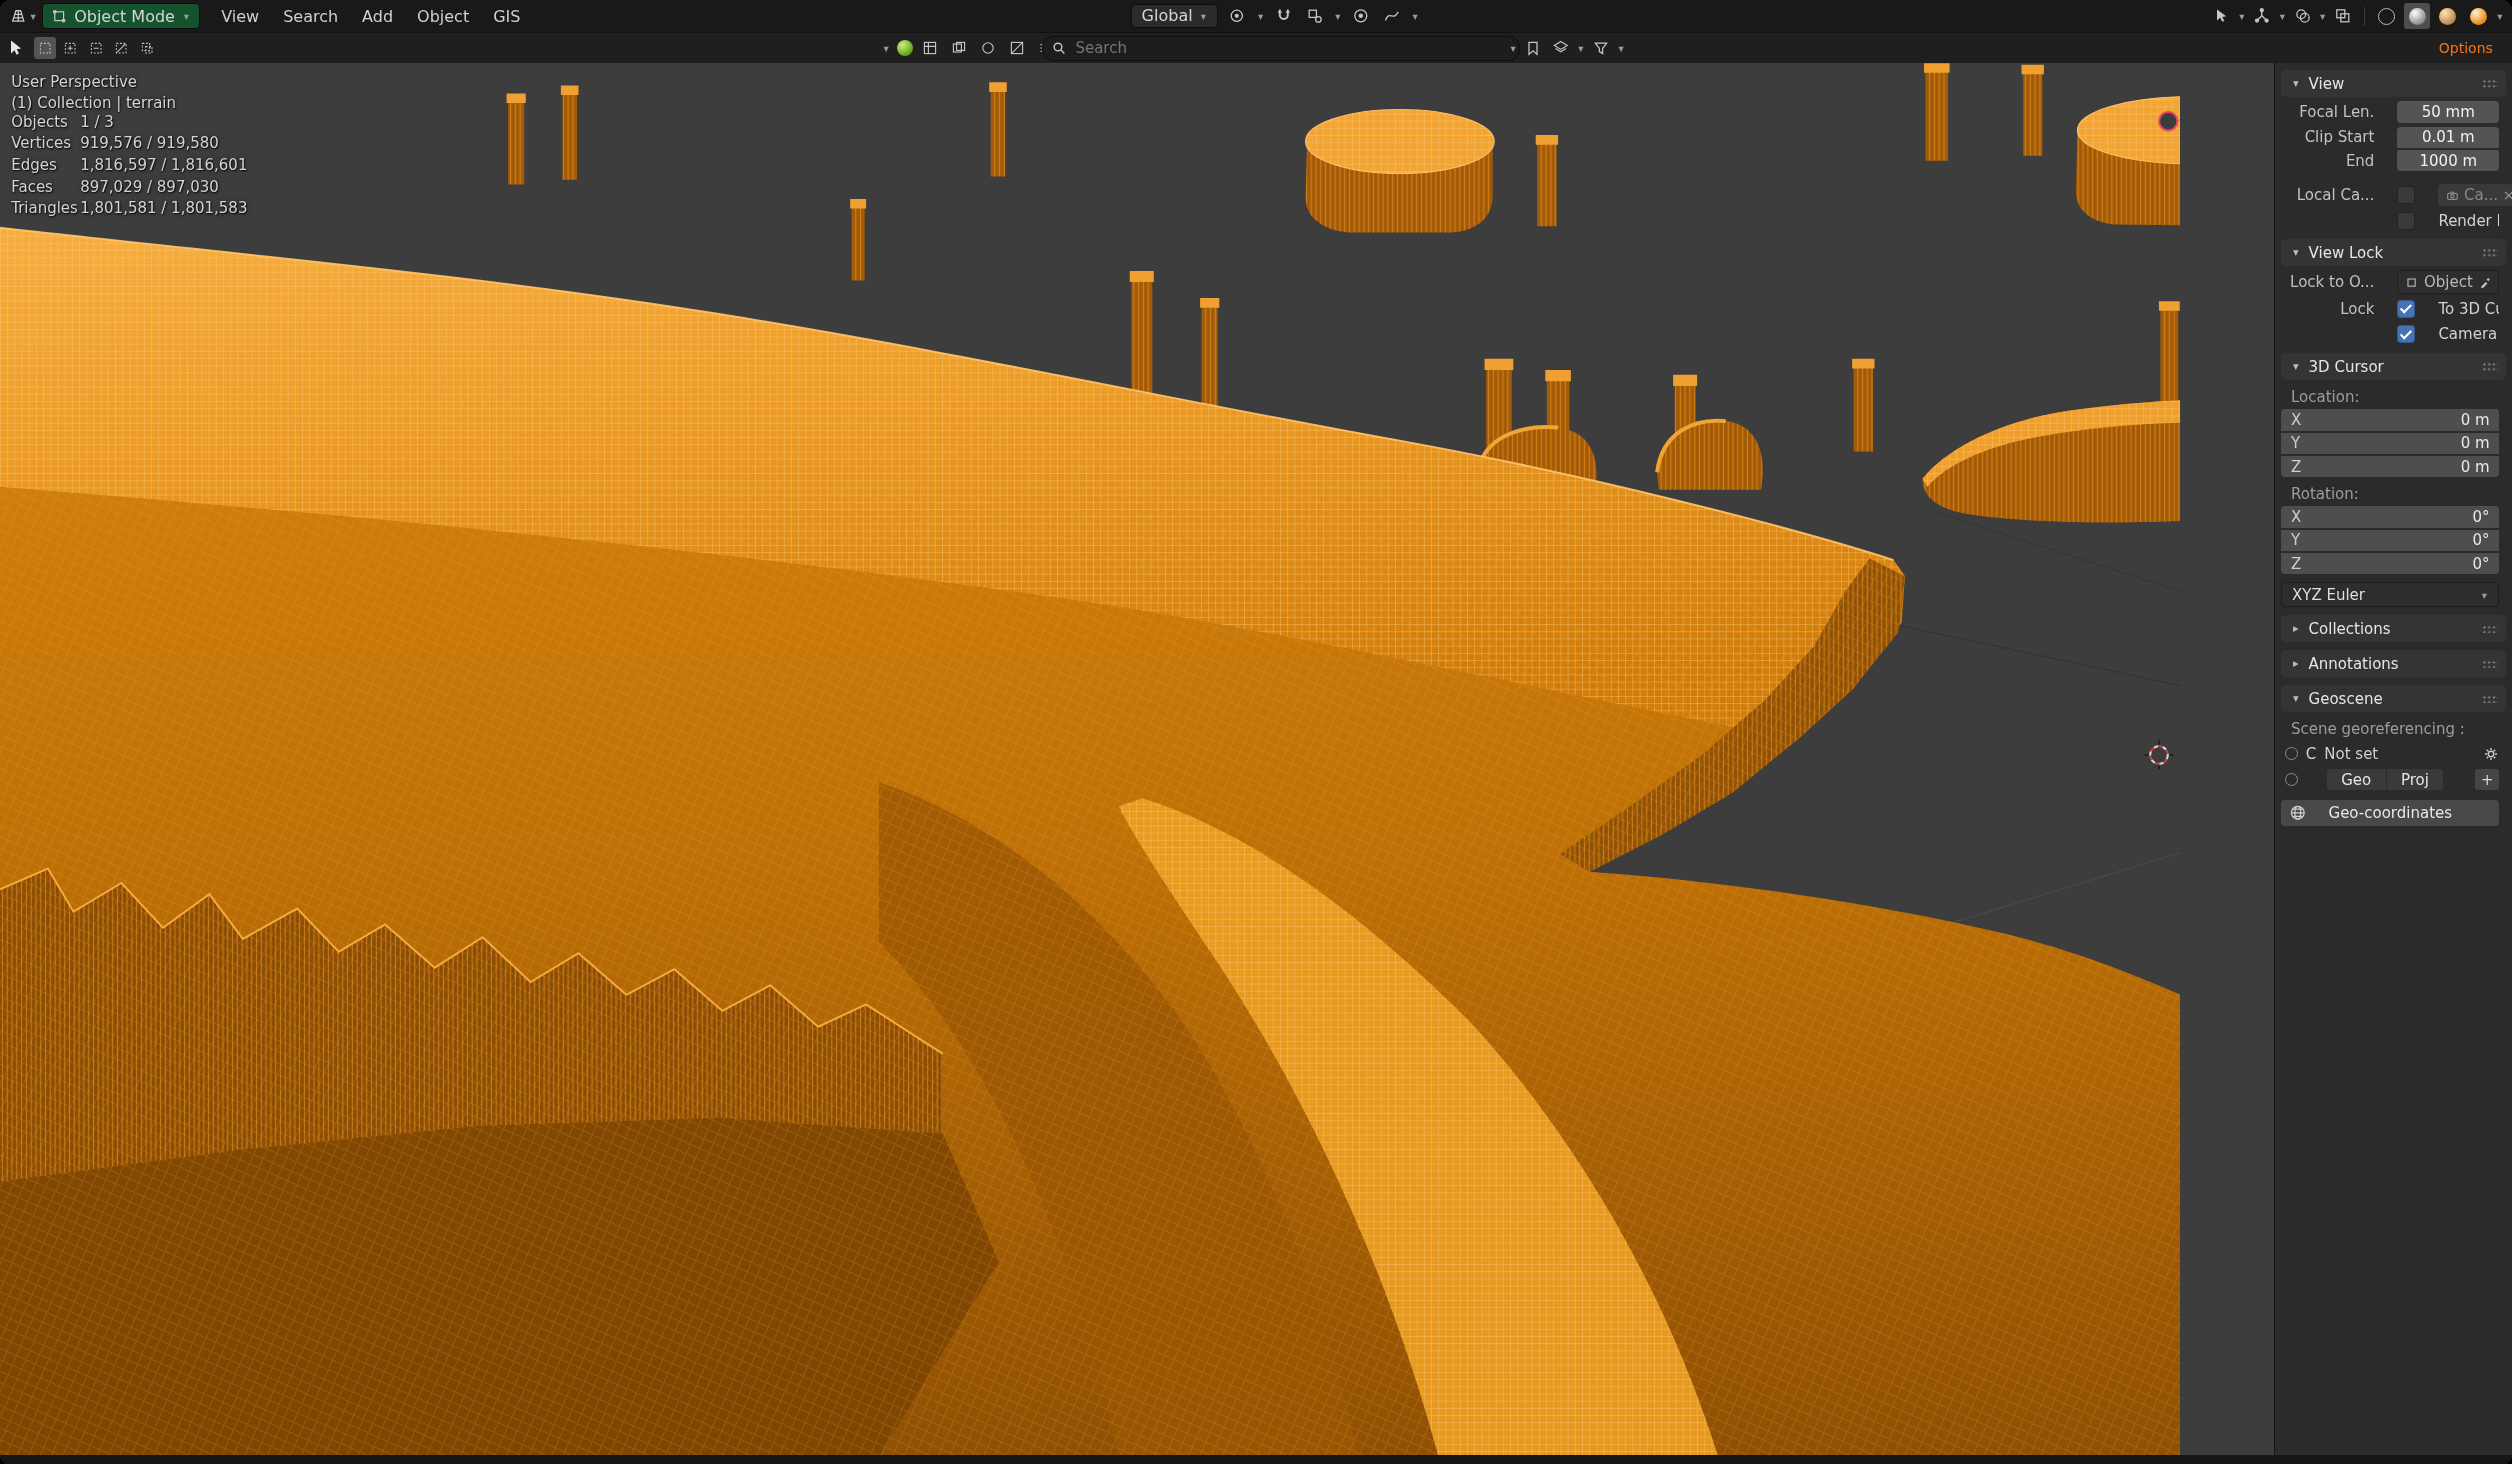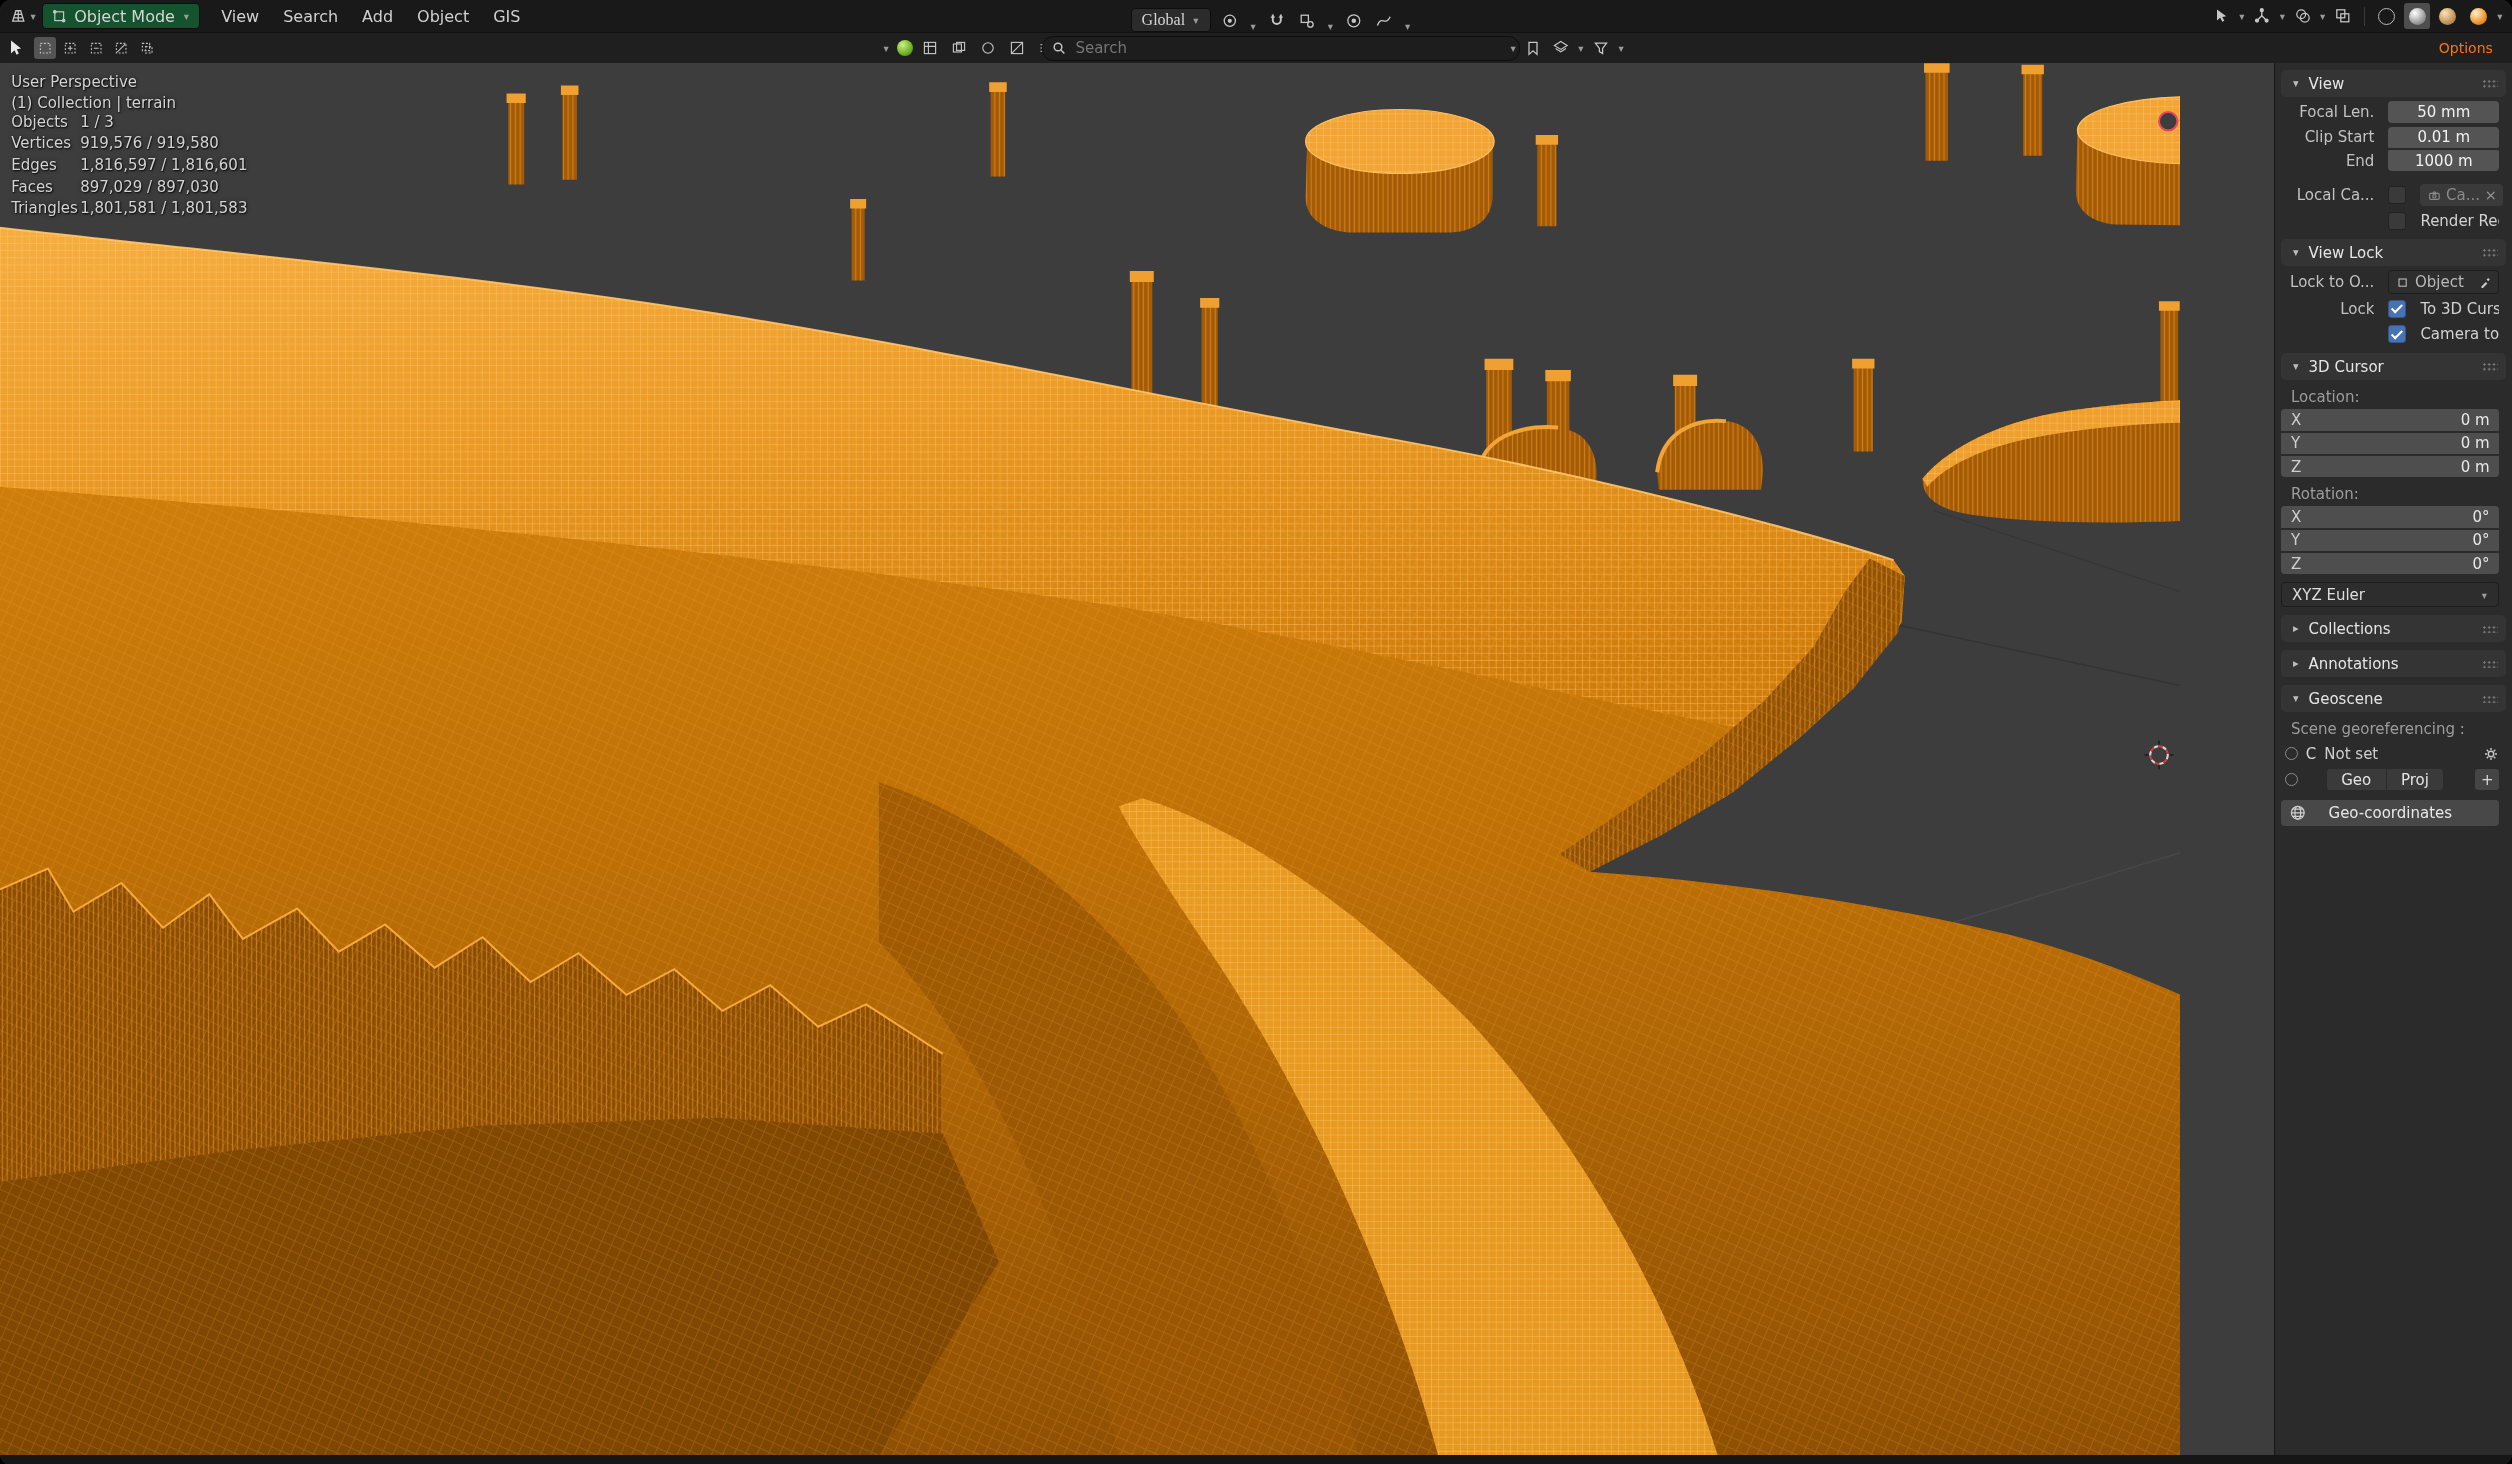--- a/index.html
+++ b/index.html
@@ -7,21 +7,21 @@
     font-family:"DejaVu Sans",sans-serif;color:#d6d6d6;border-radius:11.2px;}
   
   .row1{position:absolute;left:0;top:0;right:0;height:32px;background:#191919;display:flex;align-items:center;font-size:16px;z-index:30;}
   .row2{position:absolute;left:0;top:32px;right:0;height:30px;background:#1f1f1f;border-top:0.8px solid #111;display:flex;align-items:center;z-index:30;}
   .menu{padding:0 12px;height:100%;display:flex;align-items:center;color:#d0d0d0;cursor:default;}
   .modebtn{display:flex;align-items:center;gap:7.2px;background:#14532d;border:0.8px solid #0e0e0e;border-radius:4px;height:24px;padding:0 8px;margin:0 9.6px 0 4.8px;}
   .pill{display:flex;align-items:center;gap:6.4px;background:#2b2b2b;border:0.8px solid #0e0e0e;border-radius:4px;height:22.4px;padding:0 9.6px;}
   .ic{width:22.4px;height:22.4px;display:inline-flex;align-items:center;justify-content:center;color:#c6c6c6;flex:0 0 auto;}
   .ic svg{display:block;}
   .chev{font-size:10.4px;color:#9a9a9a;margin:0 1.6px;}
-  .center-cluster{position:absolute;left:1131px;top:0;height:32px;display:flex;align-items:flex-end;gap:8px;font-family:Liberation Serif, serif;}
+  .center-cluster{position:absolute;left:1131px;top:0;height:32px;display:flex;align-items:center;gap:8px;}
   .right-cluster{position:absolute;right:8px;top:0;height:32px;display:flex;align-items:center;gap:4.8px;}
   .sphbtn{width:25.6px;height:25.6px;border-radius:3.2px;display:flex;align-items:center;justify-content:center;}
   .sphbtn.active{background:#4e4e4e;}
   .sph{width:17px;height:17px;border-radius:50%;}
   .sph.wire{border:1.6px solid #b9b9b9;box-sizing:border-box;background:transparent;}
   .sph.solid{background:radial-gradient(circle at 35% 30%,#fff,#8a8a8a 72%);}
   .sph.material{background:radial-gradient(circle at 35% 30%,#ffe2b0,#b5854e 72%);}
   .sph.render{background:radial-gradient(circle at 35% 30%,#fff0cf,#e8850c 72%);}
   .sph.green{background:radial-gradient(circle at 35% 30%,#c8f27e,#5a9e12 75%);}
   .vdiv{width:0.8px;height:19px;background:#3a3a3a;margin:0 4.8px;}
@@ -45,21 +45,21 @@
   .srow .sl{display:inline-block;width:69px;}
   .gizmo{position:absolute;left:2153px;top:11.2px;z-index:6;}
   .navicons{position:absolute;left:2223px;top:112px;display:flex;flex-direction:column;gap:9.6px;z-index:6;}
   .navic{width:27px;height:27px;display:flex;align-items:center;justify-content:center;color:#cdcdcd;}
   .cursor3d{position:absolute;left:2143px;top:676px;z-index:4;}
   
   .panel{position:absolute;left:2274px;top:62px;right:0;bottom:9.6px;background:#2b2b2b;border-left:1.6px solid #161616;overflow:hidden;font-size:15px;z-index:20;}
   .phead{display:flex;align-items:center;gap:6.4px;background:#343434;margin:8px 6.4px 0;height:27px;border-radius:4.8px;padding:0 8px;color:#e6e6e6;}
   .caret{color:#bdbdbd;font-size:11.2px;width:12.8px;text-align:center;}
   .grip{margin-left:auto;width:16px;height:8.8px;background:radial-gradient(circle,#787878 1.1px,transparent 1.3px);background-size:4.8px 4.8px;}
-  .prow{display:flex;align-items:center;margin:4px 12.8px 0 6.4px;gap:14px;min-height:21.6px;}
+  .prow{display:flex;align-items:center;margin:4px 12.8px 0 6.4px;gap:23px;min-height:21.6px;}
   .plabel{flex:0 0 93px;text-align:right;color:#c2c2c2;white-space:nowrap;overflow:hidden;}
   .pfield{flex:1;height:21.6px;background:#545454;border-radius:4px;display:flex;align-items:center;justify-content:center;color:#f1f1f1;gap:4.8px;}
   .pfield.grouptop{border-radius:4px 4px 1.6px 1.6px;}
   .pfield.groupbot{border-radius:1.6px 1.6px 4px 4px;}
   .pfield.disabled{background:#3a3a3a;color:#8a8a8a;justify-content:flex-start;padding:0 6.4px;}
   .pfield.disabled .fx{margin-left:auto;color:#9a9a9a;font-size:14.4px;}
   .objfield{flex:1;height:21.6px;background:#2e2e2e;border:0.8px solid #1e1e1e;border-radius:4px;display:flex;align-items:center;padding:0 6.4px;gap:6.4px;color:#b9b9b9;}
   .objfield .dropper{margin-left:auto;display:flex;align-items:center;}
   .cb{width:16px;height:16px;border-radius:3.2px;background:#3a3a3a;border:0.8px solid #222;position:relative;flex:0 0 auto;}
   .cb.checked{background:#4772b3;border-color:#35568a;}

